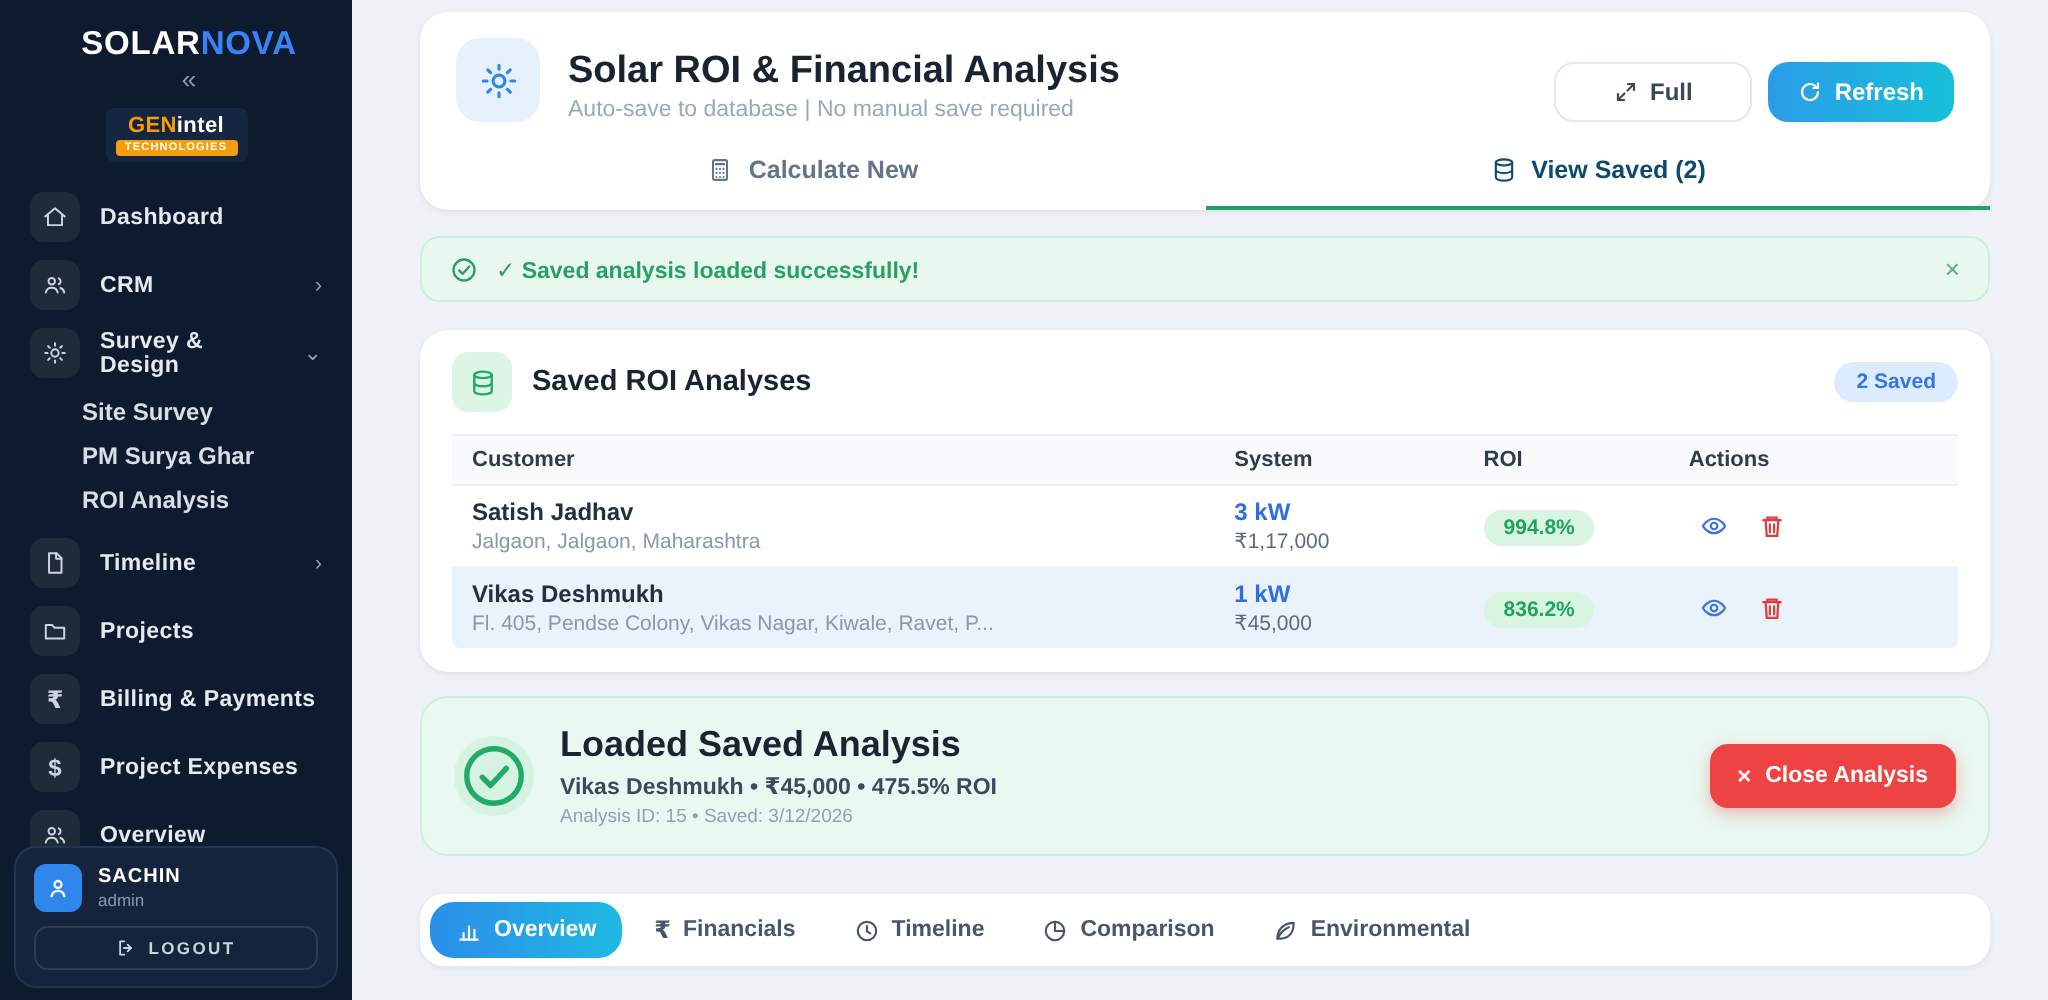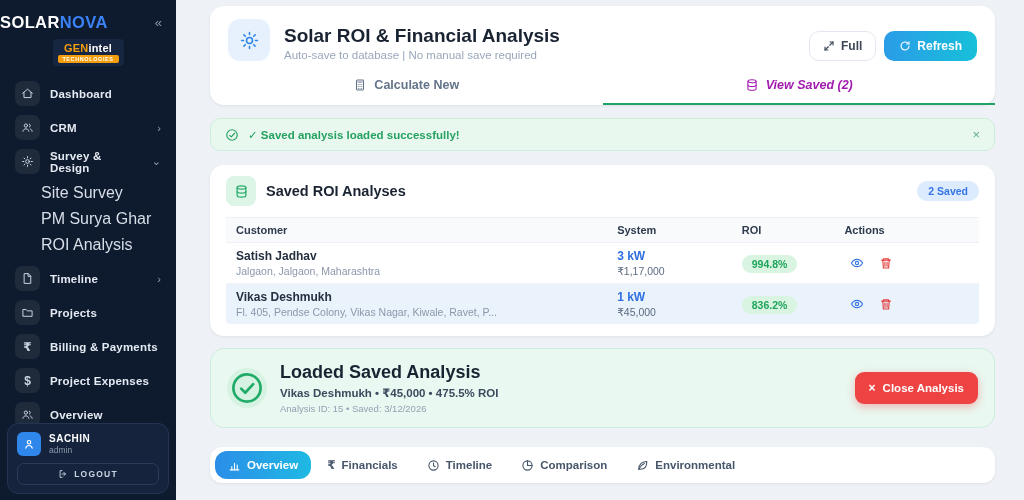--- a/index.html
+++ b/index.html
@@ -3,63 +3,63 @@
 <meta charset="utf-8">
 <style>
   * { margin:0; padding:0; box-sizing:border-box; }
   html,body { width:1024px; height:500px; overflow:hidden; }
   body { display:flex; background:#eef1f6; font-family:"Liberation Sans","DejaVu Sans",sans-serif; }
   button { font-family:inherit; cursor:pointer; }
   svg { display:block; }
 
   
   .sidebar { width:176px; min-width:176px; height:500px; background:#0e1a2d; position:relative; }
-  .logo-row { display:flex; align-items:center; justify-content:space-between; padding:13px 14px 4px 0; }
+  .logo-row { display:flex; align-items:center; justify-content:space-between; padding:13px 14px 4px 27px;flex-direction:column; }
   .logo { font-size:16.5px; font-weight:800; letter-spacing:.4px; color:#fff; }
   .logo .nova { color:#3b82f6; }
   .collapse { color:#8b98ab; font-size:13px; cursor:pointer; }
   .brand-badge { width:71px; margin:3px auto 8px; background:#162540; border-radius:4px; text-align:center; padding:3px 5px 3px; }
   .brand-line1 { font-size:11px; font-weight:800; letter-spacing:.2px; }
   .gen { color:#f59e0b; } .intel { color:#fff; }
   .brand-line2 { font-size:5.5px; color:#fff; background:#f59e0b; border-radius:2px; margin-top:1px; padding:1px 0; letter-spacing:.6px; font-weight:700; }
   .nav { padding:2px 10px 0; }
   .nav-item { display:flex; align-items:center; gap:10px; padding:4px 5px; margin:1px 0; border-radius:8px; cursor:pointer; }
   .nav-ico { width:25px; height:25px; min-width:25px; background:rgba(255,255,255,.07); border-radius:7px; display:flex; align-items:center; justify-content:center; color:#ccd6e3; }
   .nav-ico svg { width:13px; height:13px; }
   .nav-ico .glyph { font-size:12px; font-weight:700; color:#ccd6e3; }
   .nav-label { font-size:11.5px; font-weight:700; color:#e4eaf2; letter-spacing:.2px; flex:1; }
   .nav-chev { color:#93a1b5; font-size:11px; }
   .nav-subs { padding:1px 0 3px; }
-  .nav-sub { font-size:16px; font-weight:400; color:#d7dee8; padding:4px 0 4px 31px; cursor:pointer; }
+  .nav-sub { font-size:12px; font-weight:700; color:#d7dee8; padding:4px 0 4px 31px; cursor:pointer; }
   .user-card { position:absolute; left:7px; right:7px; bottom:6px; background:#15243c; border:1px solid #223450; border-radius:11px; padding:8px 9px; }
   .user-row { display:flex; gap:8px; align-items:center; }
   .avatar { width:24px; height:24px; background:#2f86eb; border-radius:6px; display:flex; align-items:center; justify-content:center; color:#fff; }
   .avatar svg { width:14px; height:14px; }
   .user-name { font-size:10px; font-weight:800; color:#fff; letter-spacing:.5px; }
   .user-role { font-size:8.5px; color:#8b98ab; margin-top:1px; }
   .logout-btn { margin-top:7px; width:100%; background:transparent; border:1px solid #2c3c58; border-radius:7px; color:#cbd5e1; font-size:8.5px; font-weight:700; letter-spacing:1.2px; padding:5px 0; display:flex; align-items:center; justify-content:center; gap:6px; }
   .logout-btn svg { width:10px; height:10px; }
 
   
   .main { flex:1; padding:6px 29px 0 34px; }
   .card { background:#fff; border-radius:14px; box-shadow:0 1px 3px rgba(15,23,42,.07); }
   .header-top { display:flex; align-items:flex-end; gap:14px; padding:13px 18px 8px; }
   .header-icon { width:42px; height:42px; border-radius:12px; background:#e7f1fd; color:#2f86eb; display:flex; align-items:center; justify-content:center; }
   .header-icon svg { width:21px; height:21px; }
   .page-title { font-size:19px; font-weight:800; color:#1a2332; }
   .page-subtitle { font-size:11.5px; color:#9aa7ba; margin-top:2px; }
   .header-actions { margin-left:auto; display:flex; gap:8px; }
-  .btn-full { display:flex; align-items:center; gap:6px; background:#fff; border:1px solid #e3e8f0; border-radius:10px; padding:7px 13px; font-size:12px; font-weight:700; color:#3b4656; }
+  .btn-full { display:flex; align-items:center; gap:6px; background:#fff; border:1px solid #e3e8f0; border-radius:10px; padding:7px 29px; font-size:12px; font-weight:700; color:#3b4656; }
   .btn-full svg { width:12px; height:12px; }
   .btn-refresh { display:flex; align-items:center; gap:6px; background:linear-gradient(90deg,#2b9ce8,#17c0d9); border:none; border-radius:10px; padding:7px 15px; font-size:12px; font-weight:700; color:#fff; }
   .btn-refresh svg { width:12px; height:12px; }
   .header-tabs { display:flex; }
   .htab { flex:1; display:flex; align-items:center; justify-content:center; gap:7px; padding:9px 0 11px; font-size:12.5px; font-weight:700; color:#64748b; border-bottom:2px solid transparent; cursor:pointer; }
   .htab svg { width:14px; height:14px; }
-  .htab.active { color:#a21caf; border-bottom-color:#1ea266;font-style:italic; }
+  .htab.active { color:#0c4a6e; border-bottom-color:#1ea266; }
 
   .alert { margin-top:13px; background:#e9f8ef; border:1px solid #cdeeda; border-radius:10px; display:flex; align-items:center; gap:9px; padding:8px 14px; }
   .alert-check { color:#27a162; } .alert-check svg { width:14px; height:14px; }
   .alert-msg { font-size:11.5px; font-weight:600; color:#27a162; flex:1; }
   .alert-close { color:#5fae84; font-size:13px; cursor:pointer; background:none; border:none; }
 
   .saved-card { margin-top:14px; padding-bottom:4px; }
   .saved-head { display:flex; align-items:center; gap:10px; padding:11px 16px; }
   .db-chip { width:30px; height:30px; border-radius:8px; background:#ddf5e6; color:#22ab67; display:flex; align-items:center; justify-content:center; }
   .db-chip svg { width:15px; height:15px; }

